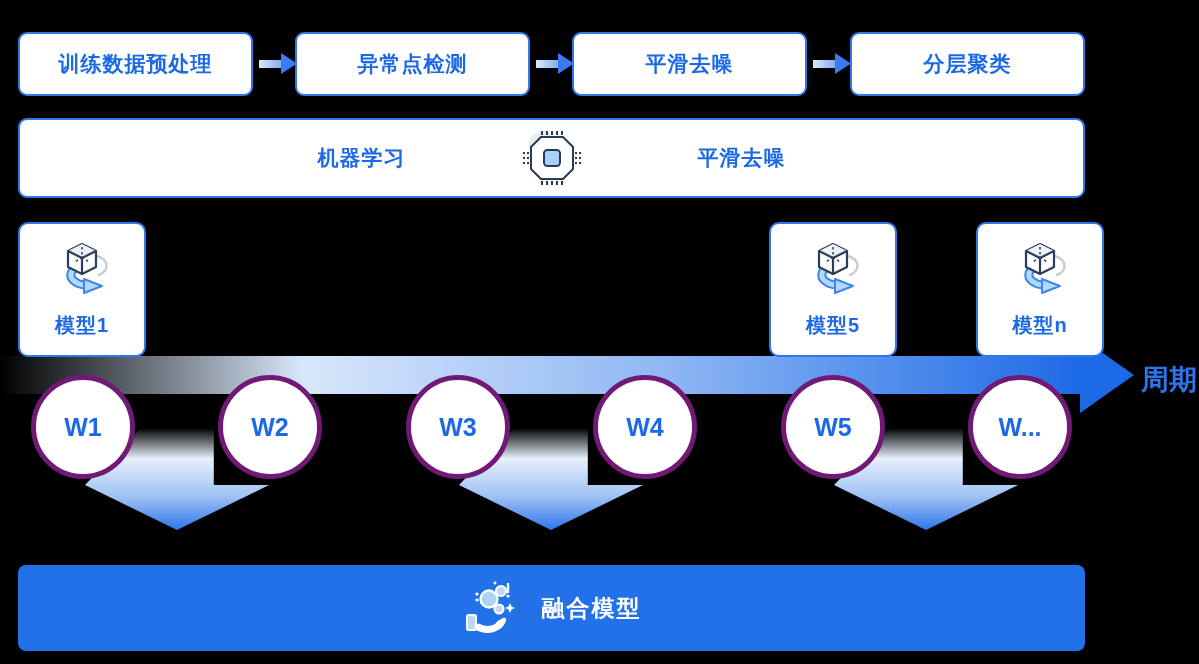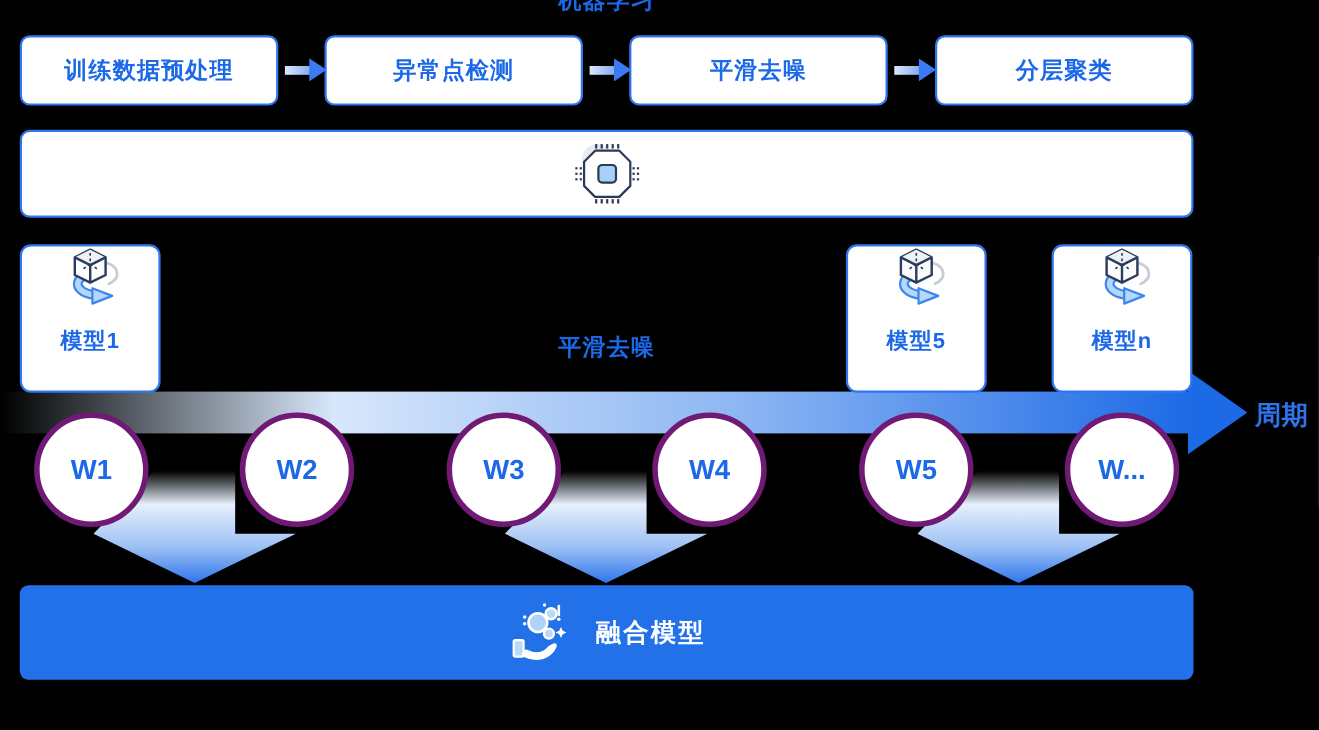--- a/index.html
+++ b/index.html
@@ -20,63 +20,63 @@
   .step-arrow.a0{left:259px}.step-arrow.a1{left:536px}.step-arrow.a2{left:813px}
   .step-arrow .shaft{position:absolute;left:0;top:7px;width:24px;height:8px;
     background:linear-gradient(90deg,#dce8fb 0%,#7ea9f0 100%);}
   .step-arrow .head{position:absolute;left:22px;top:0;width:16px;height:21px;background:#3b7af0;
     clip-path:polygon(0 0,100% 50%,0 100%);}
   
   .train-box{
     position:absolute;left:18px;top:118px;width:1067px;height:80px;box-sizing:border-box;
     border:2px solid #2e77ee;border-radius:9px;background:#ffffff;
     display:flex;align-items:center;justify-content:center;gap:115px;
-    font-size:21px;font-weight:bold;color:#1c69e8;letter-spacing:1px;z-index:2;flex-direction:column;
+    font-size:21px;font-weight:bold;color:#1c69e8;letter-spacing:1px;z-index:2;
   }
   .train-box .icon-wrap{display:flex;align-items:center;}
   
   .model-box{
     position:absolute;top:222px;width:128px;height:135px;box-sizing:border-box;
     border:2px solid #2e77ee;border-radius:10px;background:#ffffff;z-index:2;
-    display:flex;flex-direction:column;align-items:center;gap:9px;
+    display:flex;flex-direction:column;align-items:center;justify-content:center;gap:9px;
   }
   .model-box.m0{left:18px}.model-box.m1{left:206px}.model-box.m2{left:393px}
-  .model-box.m3{left:581px}.model-box.m4{left:769px}.model-box.m5{left:956px}
+  .model-box.m3{left:581px}.model-box.m4{left:769px}.model-box.m5{left:976px}
   .model-label{font-size:20px;font-weight:bold;color:#1c69e8;letter-spacing:1px;}
   
   .band{
     position:absolute;left:0;top:356px;width:1082px;height:38px;z-index:1;
     background:linear-gradient(90deg,rgba(255,255,255,0) 0%,#d8e7fb 28%,#8db6f3 62%,#1d6ae6 100%);
   }
   .band-head{
     position:absolute;left:1080px;top:337px;width:54px;height:76px;background:#1d6ae6;
     clip-path:polygon(0 0,100% 50%,0 100%);z-index:1;
   }
   .cycle-label{
-    position:absolute;left:1141px;top:361px;font-size:24px;font-weight:bold;color:#2e74ea;z-index:4;
+    position:absolute;left:1141px;top:361px;font-size:28px;font-weight:bold;color:#2e74ea;z-index:4;
   }
   
   .weight-circle{
     position:absolute;top:375px;width:104px;height:104px;box-sizing:border-box;
     border:5px solid #701a75;border-radius:50%;background:#ffffff;z-index:3;
     display:flex;align-items:center;justify-content:center;
     font-size:25px;font-weight:bold;color:#1c69e8;
   }
   .weight-circle.w0{left:31px}.weight-circle.w1{left:218px}.weight-circle.w2{left:406px}
   .weight-circle.w3{left:593px}.weight-circle.w4{left:781px}.weight-circle.w5{left:968px}
   
   .down-arrow{
     position:absolute;top:428px;width:184px;height:102px;z-index:2;
     clip-path:polygon(30% 0,70% 0,70% 56%,100% 56%,50% 100%,0 56%);
     background:linear-gradient(180deg,rgba(255,255,255,0) 0%,#e6f0fc 30%,#9dc0f4 68%,#2e76ec 100%);
   }
   .down-arrow.d0{left:85px}.down-arrow.d1{left:459px}.down-arrow.d2{left:834px}
   
   .fusion-bar{
-    position:absolute;left:18px;top:532px;width:1067px;height:86px;background:#2271e9;
+    position:absolute;left:18px;top:565px;width:1067px;height:86px;background:#2271e9;
     border-radius:8px;z-index:4;display:flex;align-items:center;justify-content:center;gap:26px;font-family:Liberation Serif, serif;
   }
   .fusion-label{font-size:23px;font-weight:bold;color:#ffffff;letter-spacing:2px;}
 </style>
 </head>
 <body>
 
 <div class="canvas">
 
   <div class="step-box s0">

